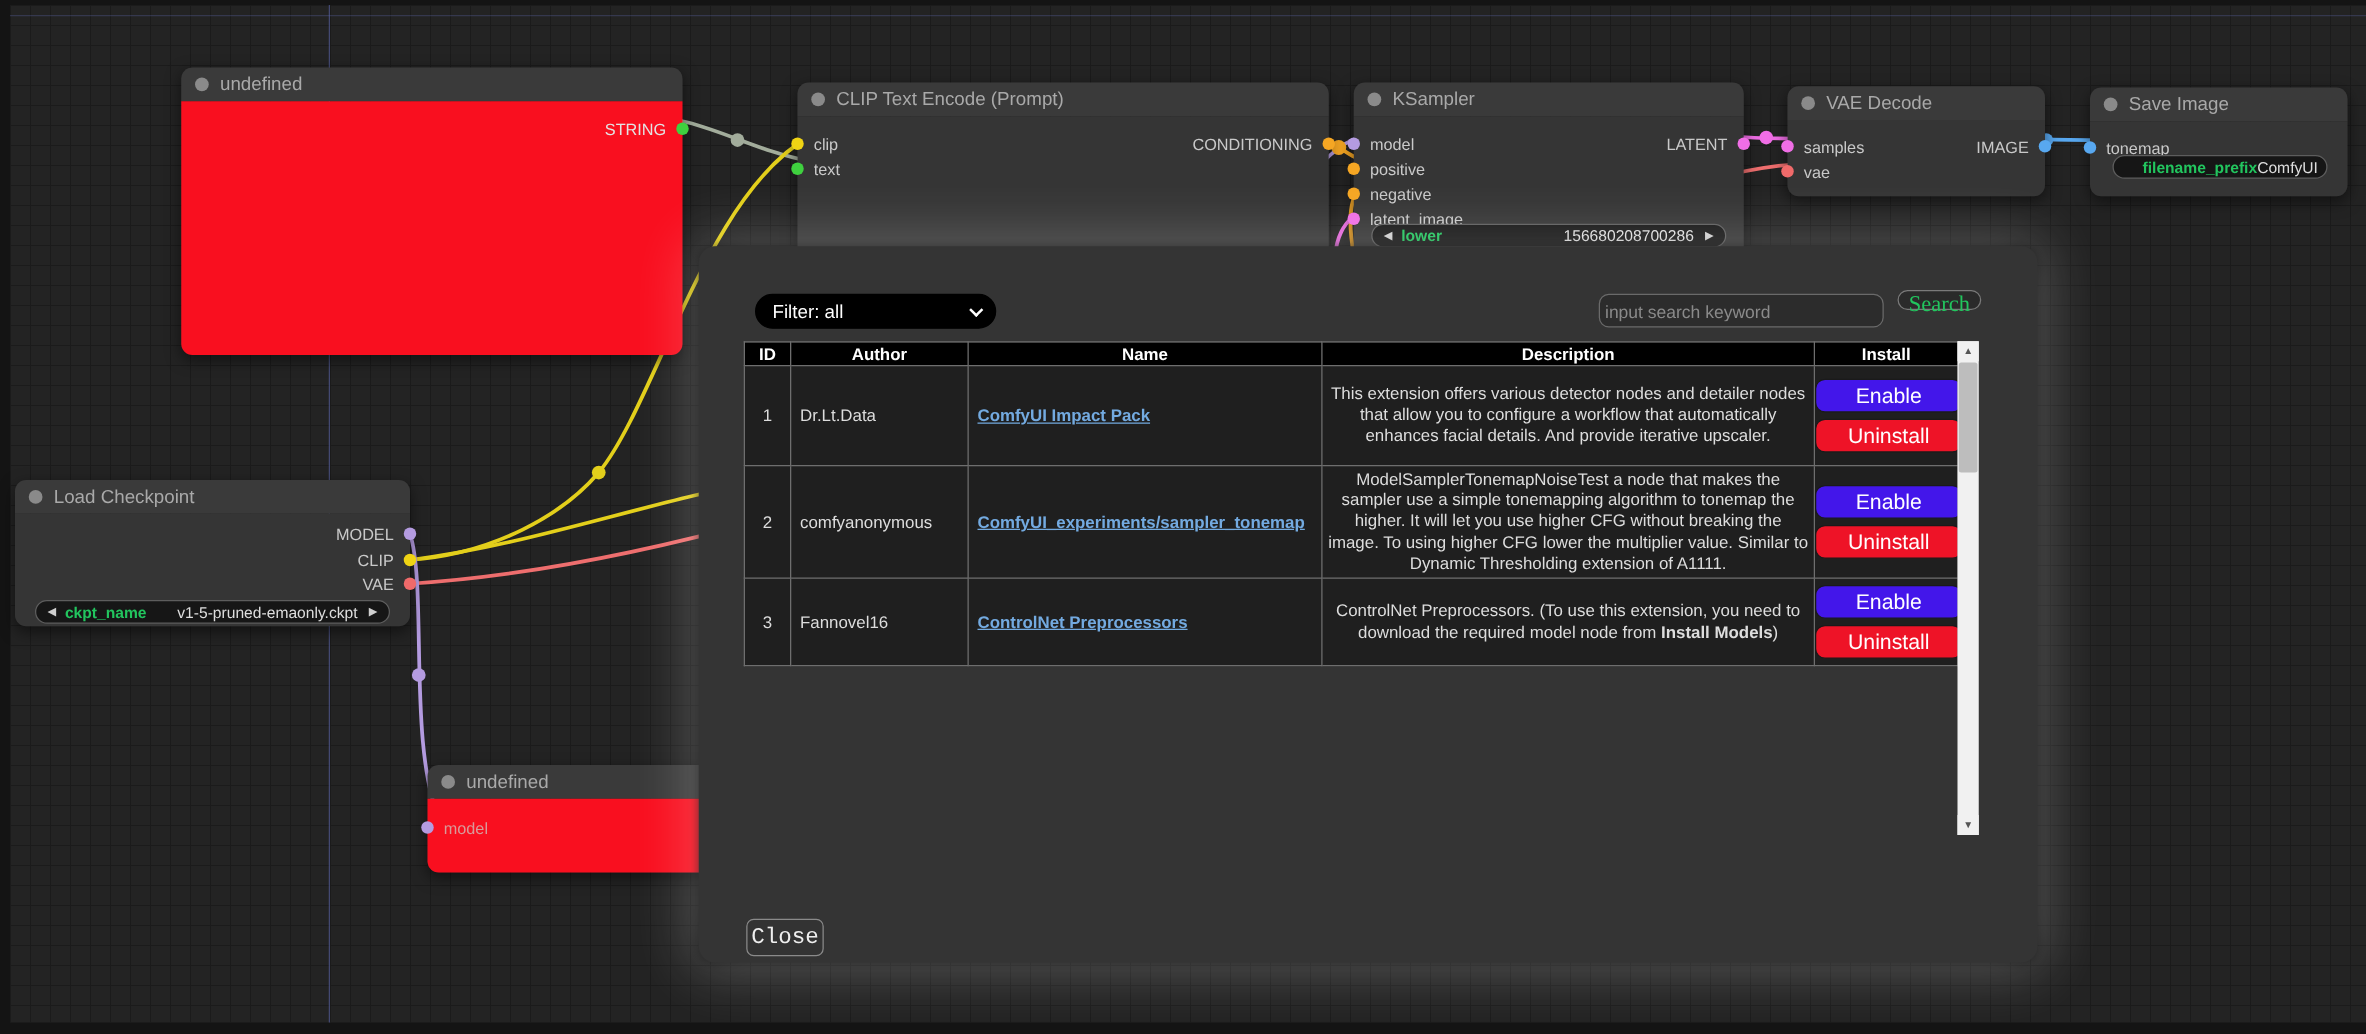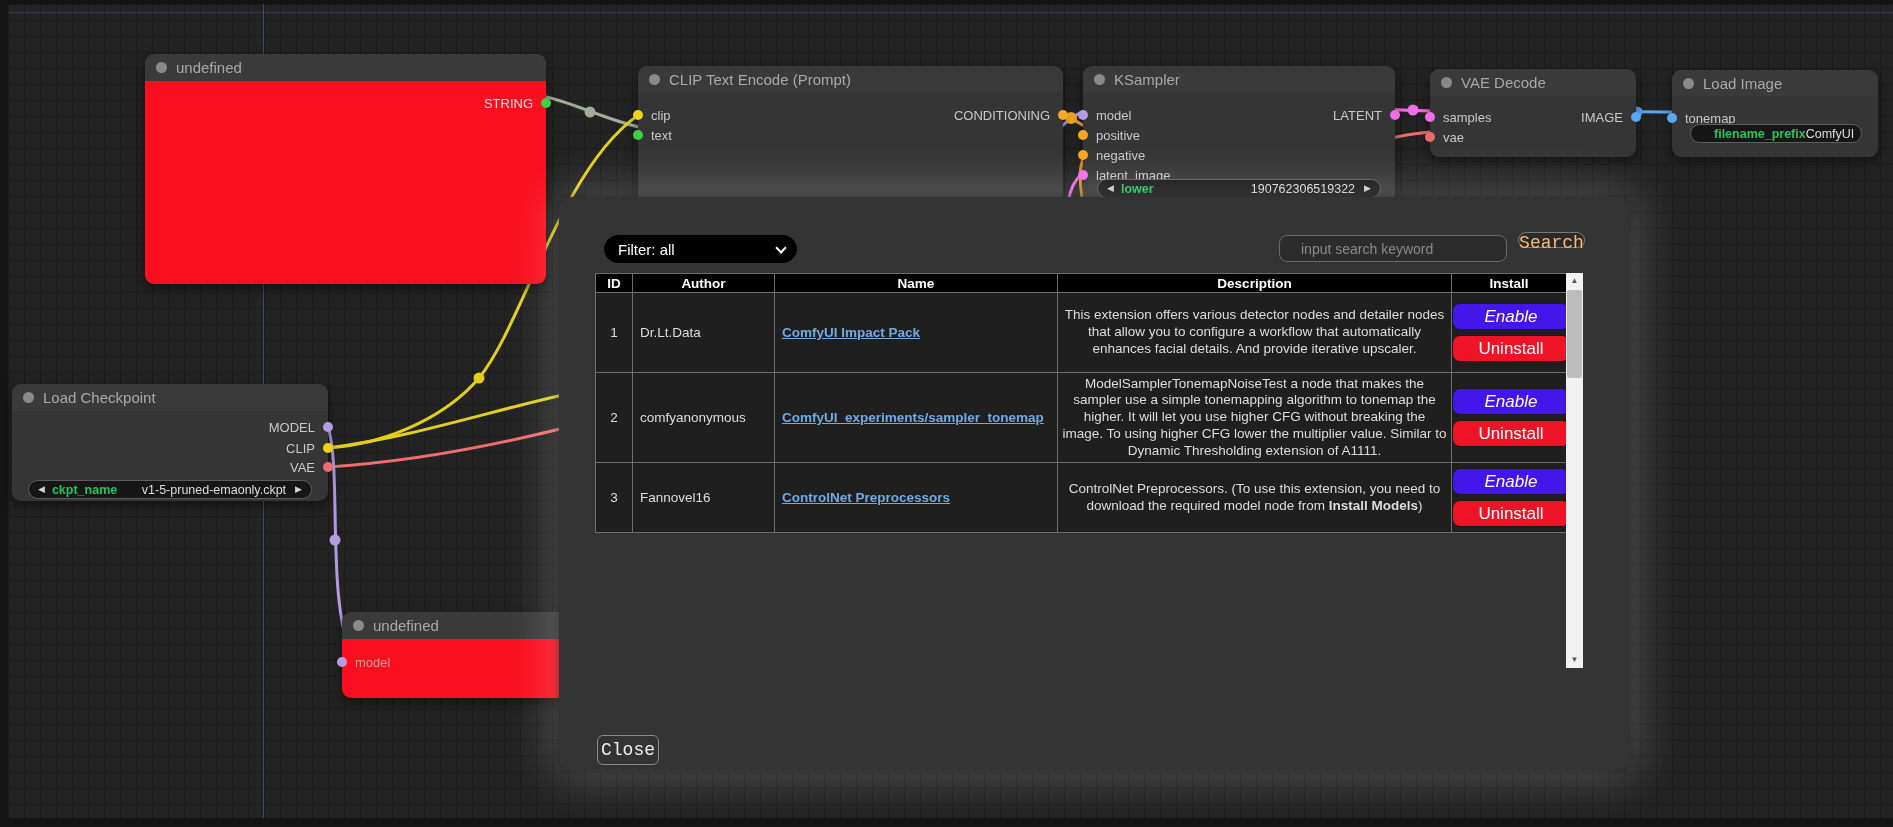--- a/index.html
+++ b/index.html
@@ -58,43 +58,43 @@
     box-shadow:0 0 45px 8px rgba(255,255,255,.22), 0 0 8px rgba(0,0,0,.6); }
   .select-wrap { position:absolute; left:45px; top:38px; width:193px; height:28px; }
   .select-wrap select { width:100%; height:100%; background:#000; color:#fff;
     border:1px solid #000; border-radius:14px; padding:0 30px 0 13px; font-size:15px;
     appearance:none; -webkit-appearance:none; font-family:"Liberation Sans",sans-serif; }
   .select-chevron { position:absolute; right:12px; top:9px; width:8px; height:8px;
     border-right:2px solid #fff; border-bottom:2px solid #fff;
     transform:rotate(45deg); pointer-events:none; }
   .search-input { position:absolute; left:720px; top:38px; width:228px; height:27px;
     background:#2c2c2c; border:1px solid #6a6a6a; border-radius:8px; color:#d946ef;
-    padding:0 21px; font-size:14px; font-family:"Liberation Sans",sans-serif; }
+    padding:0 4px; font-size:14px; font-family:"Liberation Sans",sans-serif; }
   .search-input::placeholder { color:#8a8a8a; }
   .search-btn { position:absolute; left:959px; top:35px; width:67px; height:16px;
-    background:#2a2a2a; border:1px solid #7a7a7a; border-radius:8px; color:#fdba74;
-    font-size:18px; font-family:Liberation Mono, monospace; cursor:pointer; }
+    background:#2a2a2a; border:1px solid #7a7a7a; border-radius:8px; color:#22c55e;
+    font-size:18px; font-family:Liberation Serif, serif; cursor:pointer; }
 
   .scroll-area { position:absolute; left:36px; top:76px; width:988px; height:395px; }
   table.ext { border-collapse:collapse; width:971px; table-layout:fixed; }
   table.ext th, table.ext td { border:1px solid #6e6e6e; }
   table.ext th { background:#000; color:#fff; font-size:13.5px; font-weight:bold;
     height:19px; text-align:center; }
   table.ext td { background:#1f1f1f; color:#ddd; font-size:13.5px; vertical-align:middle; }
   .col-id{width:37px}.col-author{width:142px}.col-name{width:283px}
   .col-desc{width:394px}.col-install{width:115px}
   td.cid { text-align:center; }
   td.cauthor, td.cname { padding-left:7px; }
   td.cname a { color:#73aae0; font-weight:bold; text-decoration:underline; }
   td.cdesc { font-size:13px; line-height:1.24; padding:2px 4px; vertical-align:top; color:#dcdcdc;text-align:center; }
   td.cinstall { text-align:center; }
   .btn-enable, .btn-uninstall { display:block; width:118px; height:27px; margin:5px auto;
     border-radius:8px; border:1px solid #1a1a1a; color:#fff; font-size:17px;
     font-family:"Liberation Sans",sans-serif; cursor:pointer; }
-  .btn-enable { background:#4316ea;font-style:italic; }
+  .btn-enable { background:#4316ea; }
   .btn-uninstall { background:#ee1327; }
   tr.r1 { height:80px; } tr.r2 { height:90px; } tr.r3 { height:68px; }
 
   .scrollbar { position:absolute; right:0; top:0; width:17px; height:395px; background:#f1f1f1; }
   .sb-btn { position:absolute; left:0; width:17px; height:16px; background:#f1f1f1;
     color:#555; font-size:8px; text-align:center; line-height:16px; cursor:pointer; }
   .sb-up { top:0; } .sb-down { bottom:0; }
   .sb-thumb { position:absolute; left:1px; top:17px; width:15px; height:88px;
     background:#bdbdbd; border-radius:2px; cursor:pointer; }
 
@@ -184,21 +184,21 @@
       <span class="sdot c-pink"></span>
       <span>latent_image</span>
     </div>
     <div class="slot out" style="top:43px">
       <span class="sdot c-pink"></span>
       <span>LATENT</span>
     </div>
     <div class="widget" style="left:14px;right:14px;top:113px">
       <span class="warrow">◀</span>
       <span class="wlabel">lower</span>
-      <span class="wvalue">190762306519322</span>
+      <span class="wvalue">156680208700286</span>
       <span class="warrow">▶</span>
     </div>
   </div>
 
   <div class="node" style="left:1430px;top:69px;width:206px;height:88px">
     <div class="node-header">
       <span class="collapse-dot"></span>
       <span>VAE Decode</span>
     </div>
     <div class="node-body"></div>
@@ -212,21 +212,21 @@
     </div>
     <div class="slot out" style="top:42px">
       <span class="sdot c-blue"></span>
       <span>IMAGE</span>
     </div>
   </div>
 
   <div class="node" style="left:1672px;top:70px;width:206px;height:87px">
     <div class="node-header">
       <span class="collapse-dot"></span>
-      <span>Load Image</span>
+      <span>Save Image</span>
     </div>
     <div class="node-body"></div>
     <div class="slot in" style="top:42px">
       <span class="sdot c-blue"></span>
       <span>tonemap</span>
     </div>
     <div class="widget noarrow" style="left:18px;right:16px;top:54px">
       <span class="wlabel" style="margin-left:14px">filename_prefix</span>
       <span class="wvalue" style="margin-right:8px">ComfyUI</span>
     </div>

